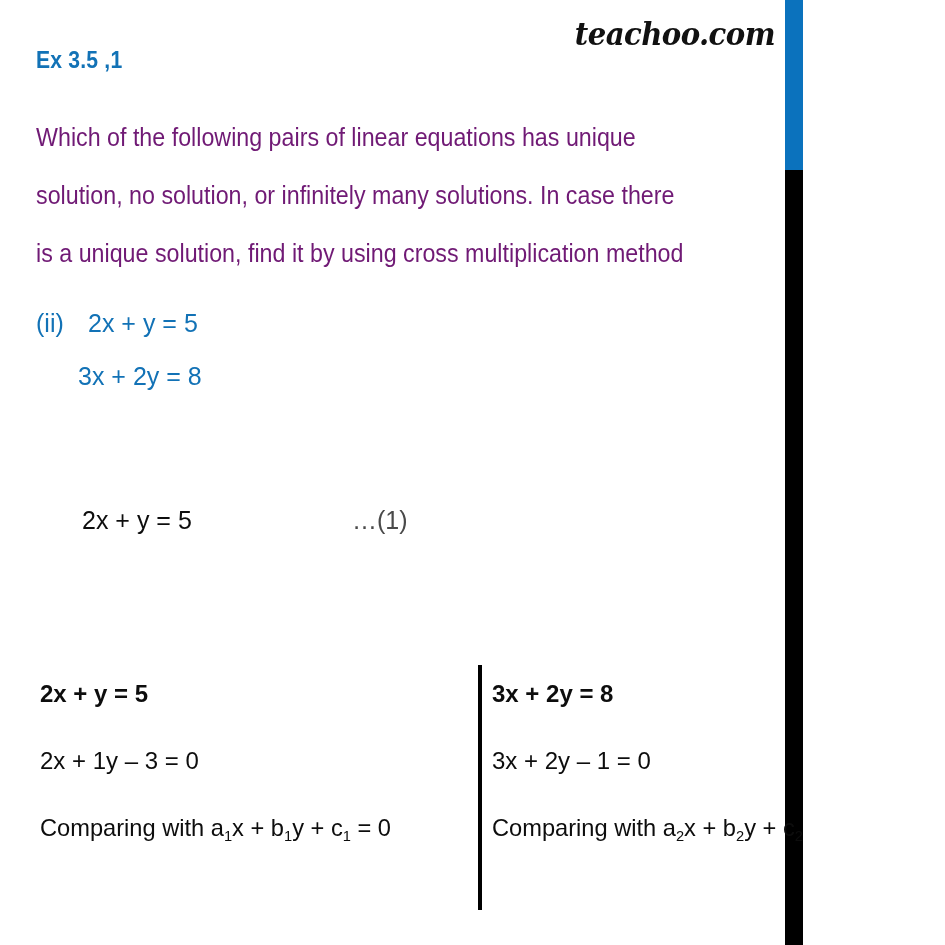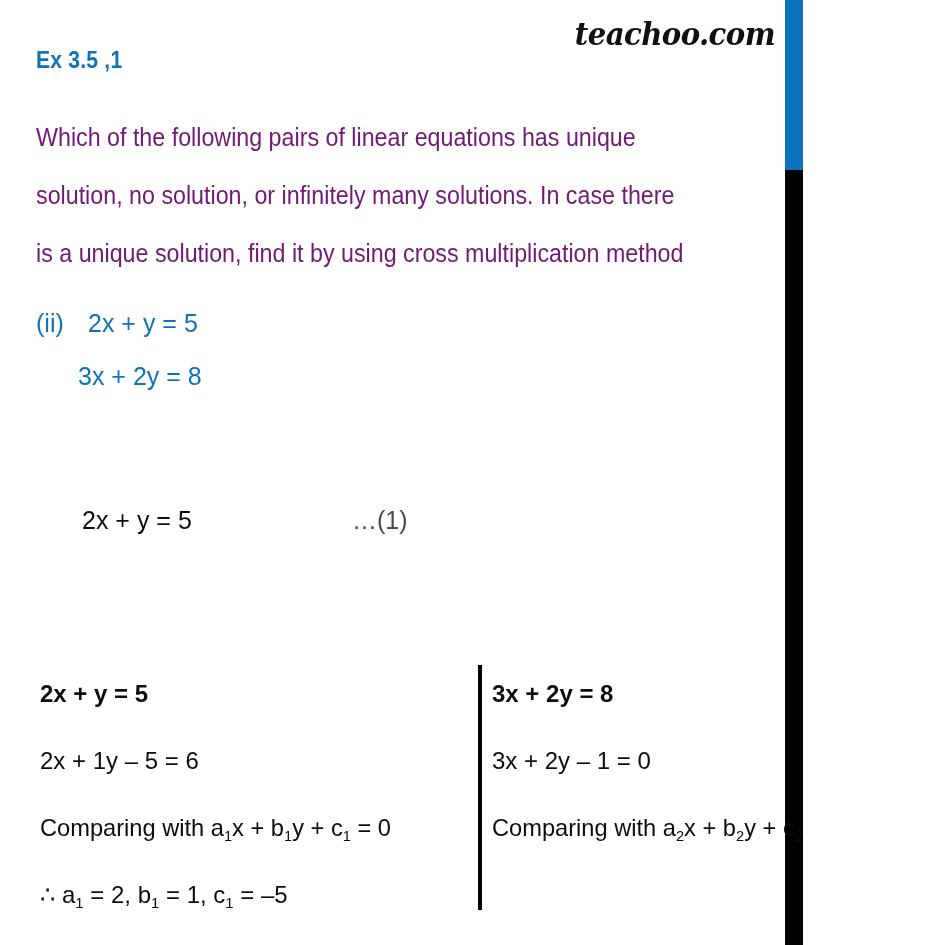--- a/index.html
+++ b/index.html
@@ -201,23 +201,22 @@
     <div class="eq-row">
       <span class="eq-text">2x + y = 5</span><span class="eq-tag">…(1)</span>
     </div>
   </div>
 
   <div class="compare">
     <div class="compare-divider"></div>
 
     <div class="compare-col col-left">
       <div class="c-row bold">2x + y = 5</div>
-      <div class="c-row">2x + 1y – 5 = 6</div>
+      <div class="c-row">2x + 1y – 3 = 0</div>
       <div class="c-row tight"><span>Comparing with a</span><sub>1</sub><span>x + b</span><sub>1</sub><span>y + c</span><sub>1</sub><span> = 0</span></div>
-      <div class="c-row"><span>∴</span>&nbsp;<span>a</span><sub>1</sub><span> = 2, </span><span>b</span><sub>1</sub><span> = 1, </span><span>c</span><sub>1</sub><span> = –5</span></div>
     </div>
 
     <div class="compare-col col-right">
       <div class="c-row bold">3x + 2y = 8</div>
       <div class="c-row">3x + 2y – 1 = 0</div>
       <div class="c-row tight"><span>Comparing with a</span><sub>2</sub><span>x + b</span><sub>2</sub><span>y + c</span><sub>2</sub><span> = 0</span></div>
     </div>
   </div>
 
 </div>

